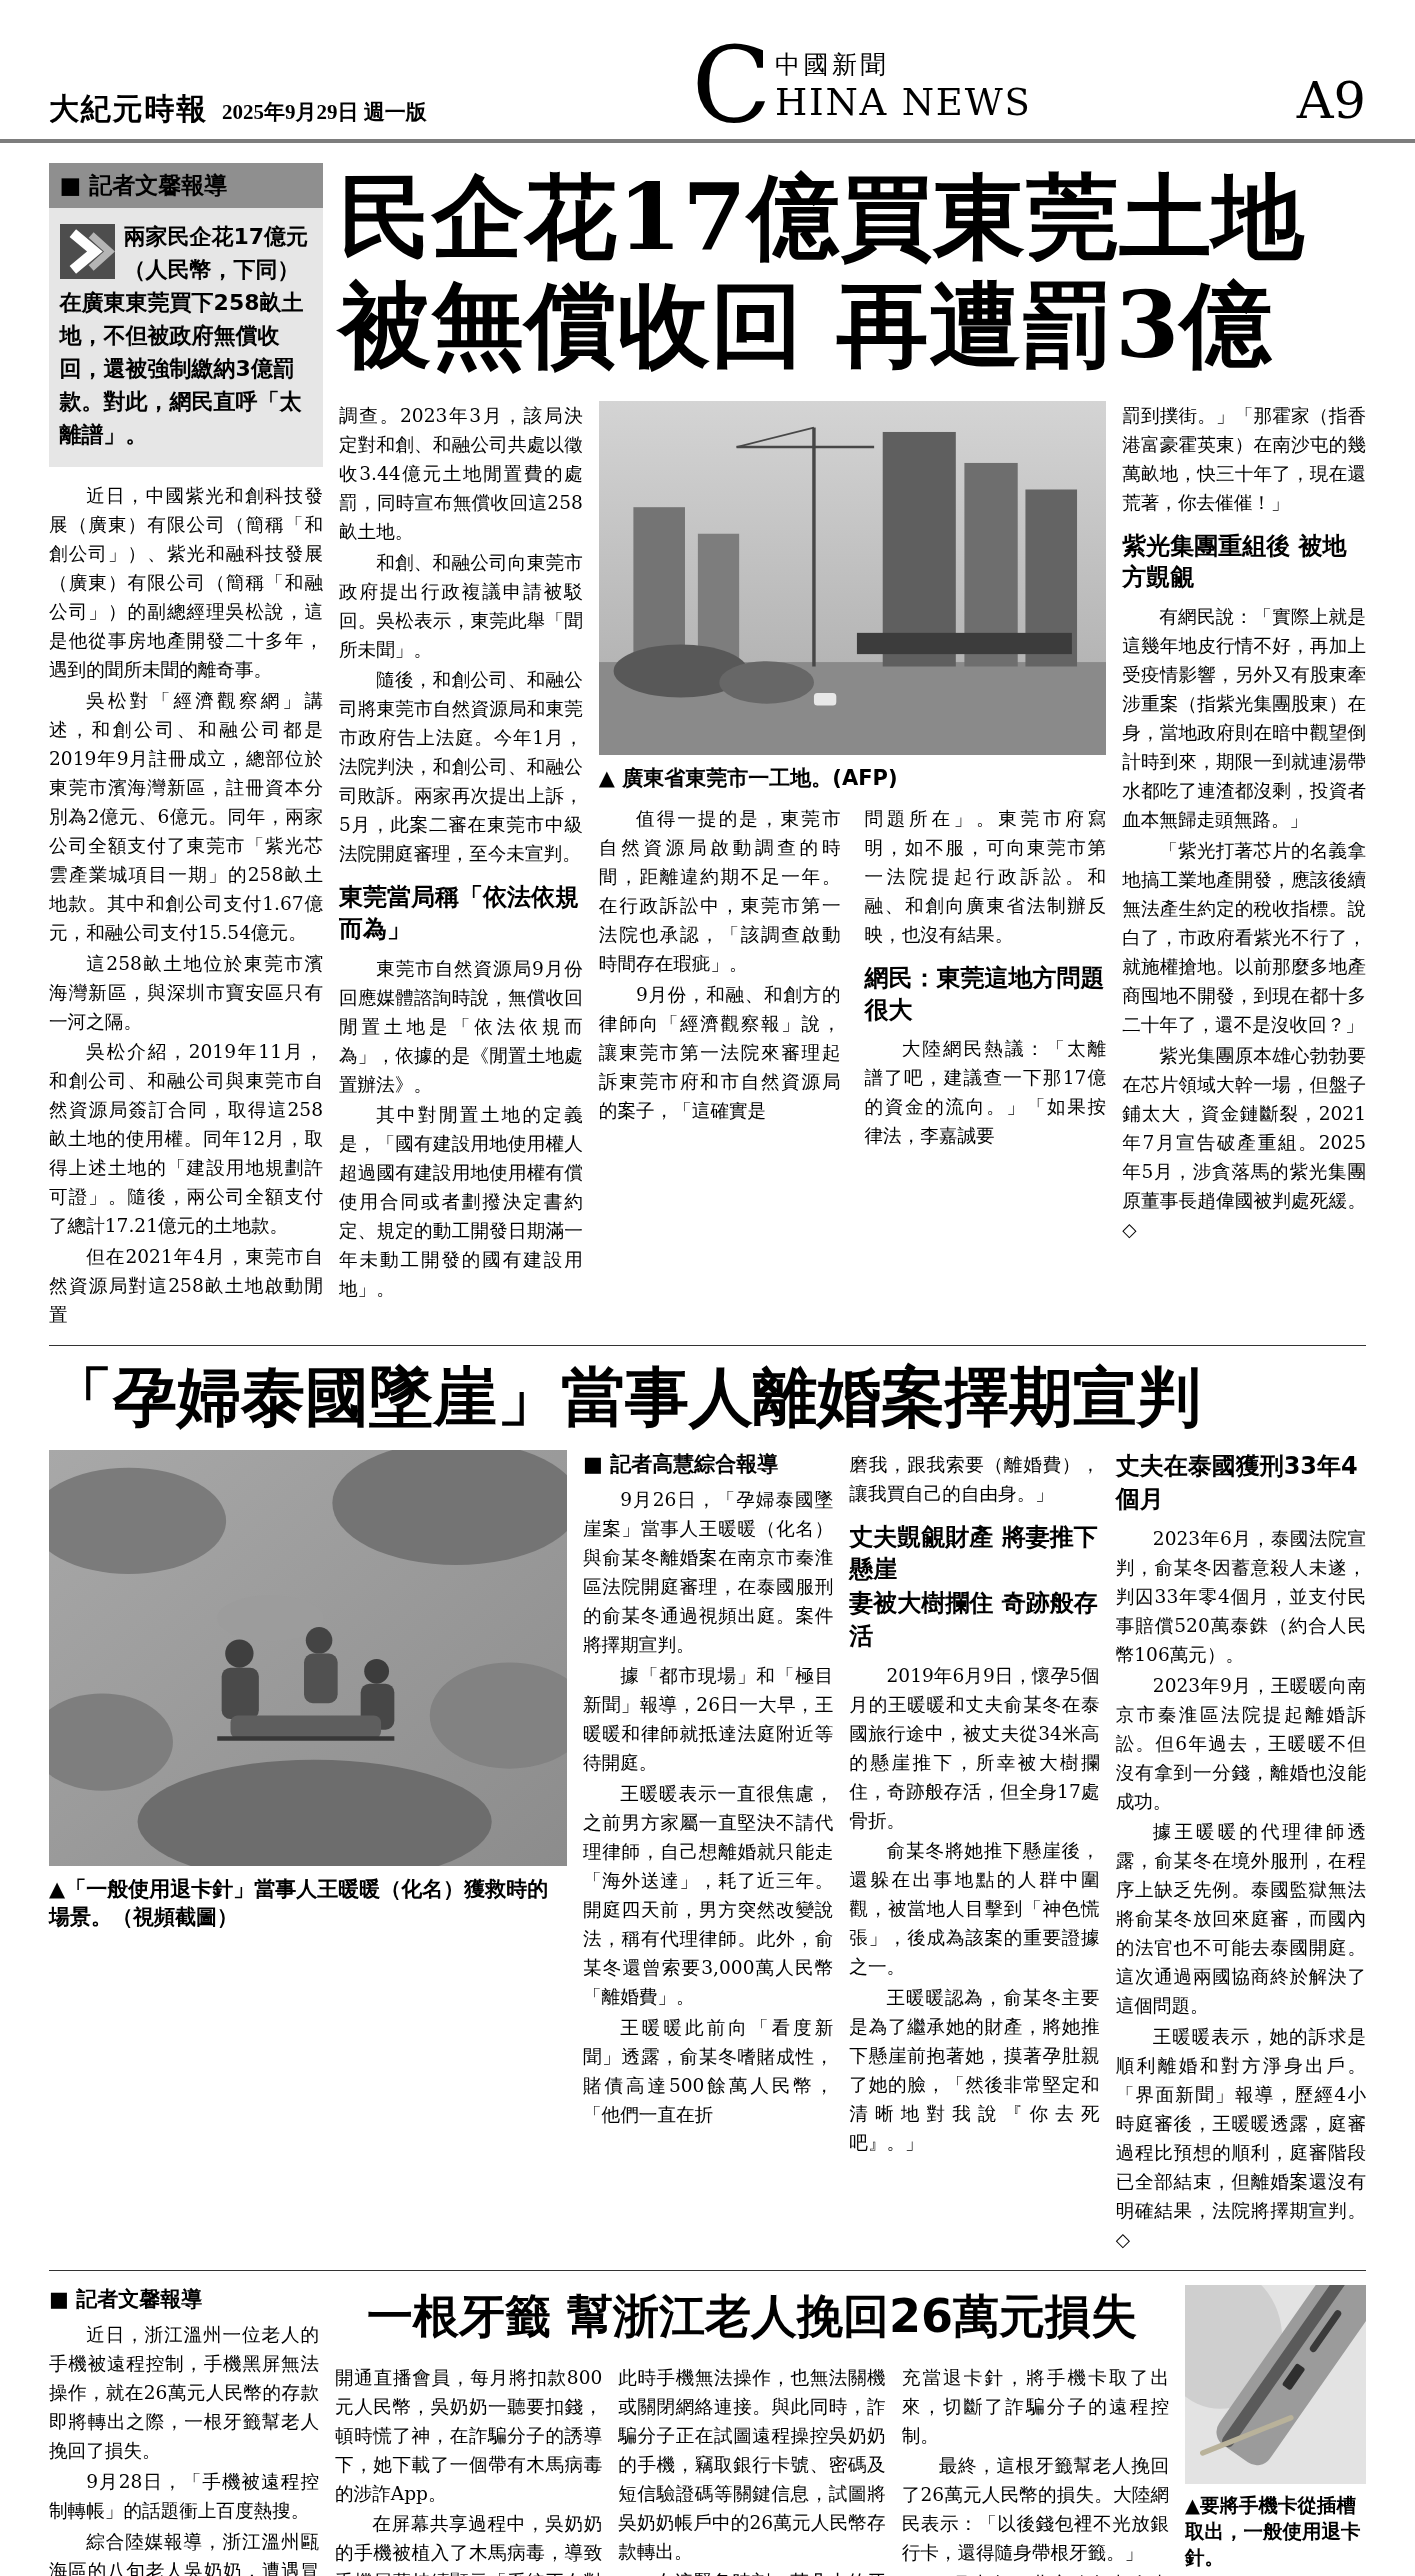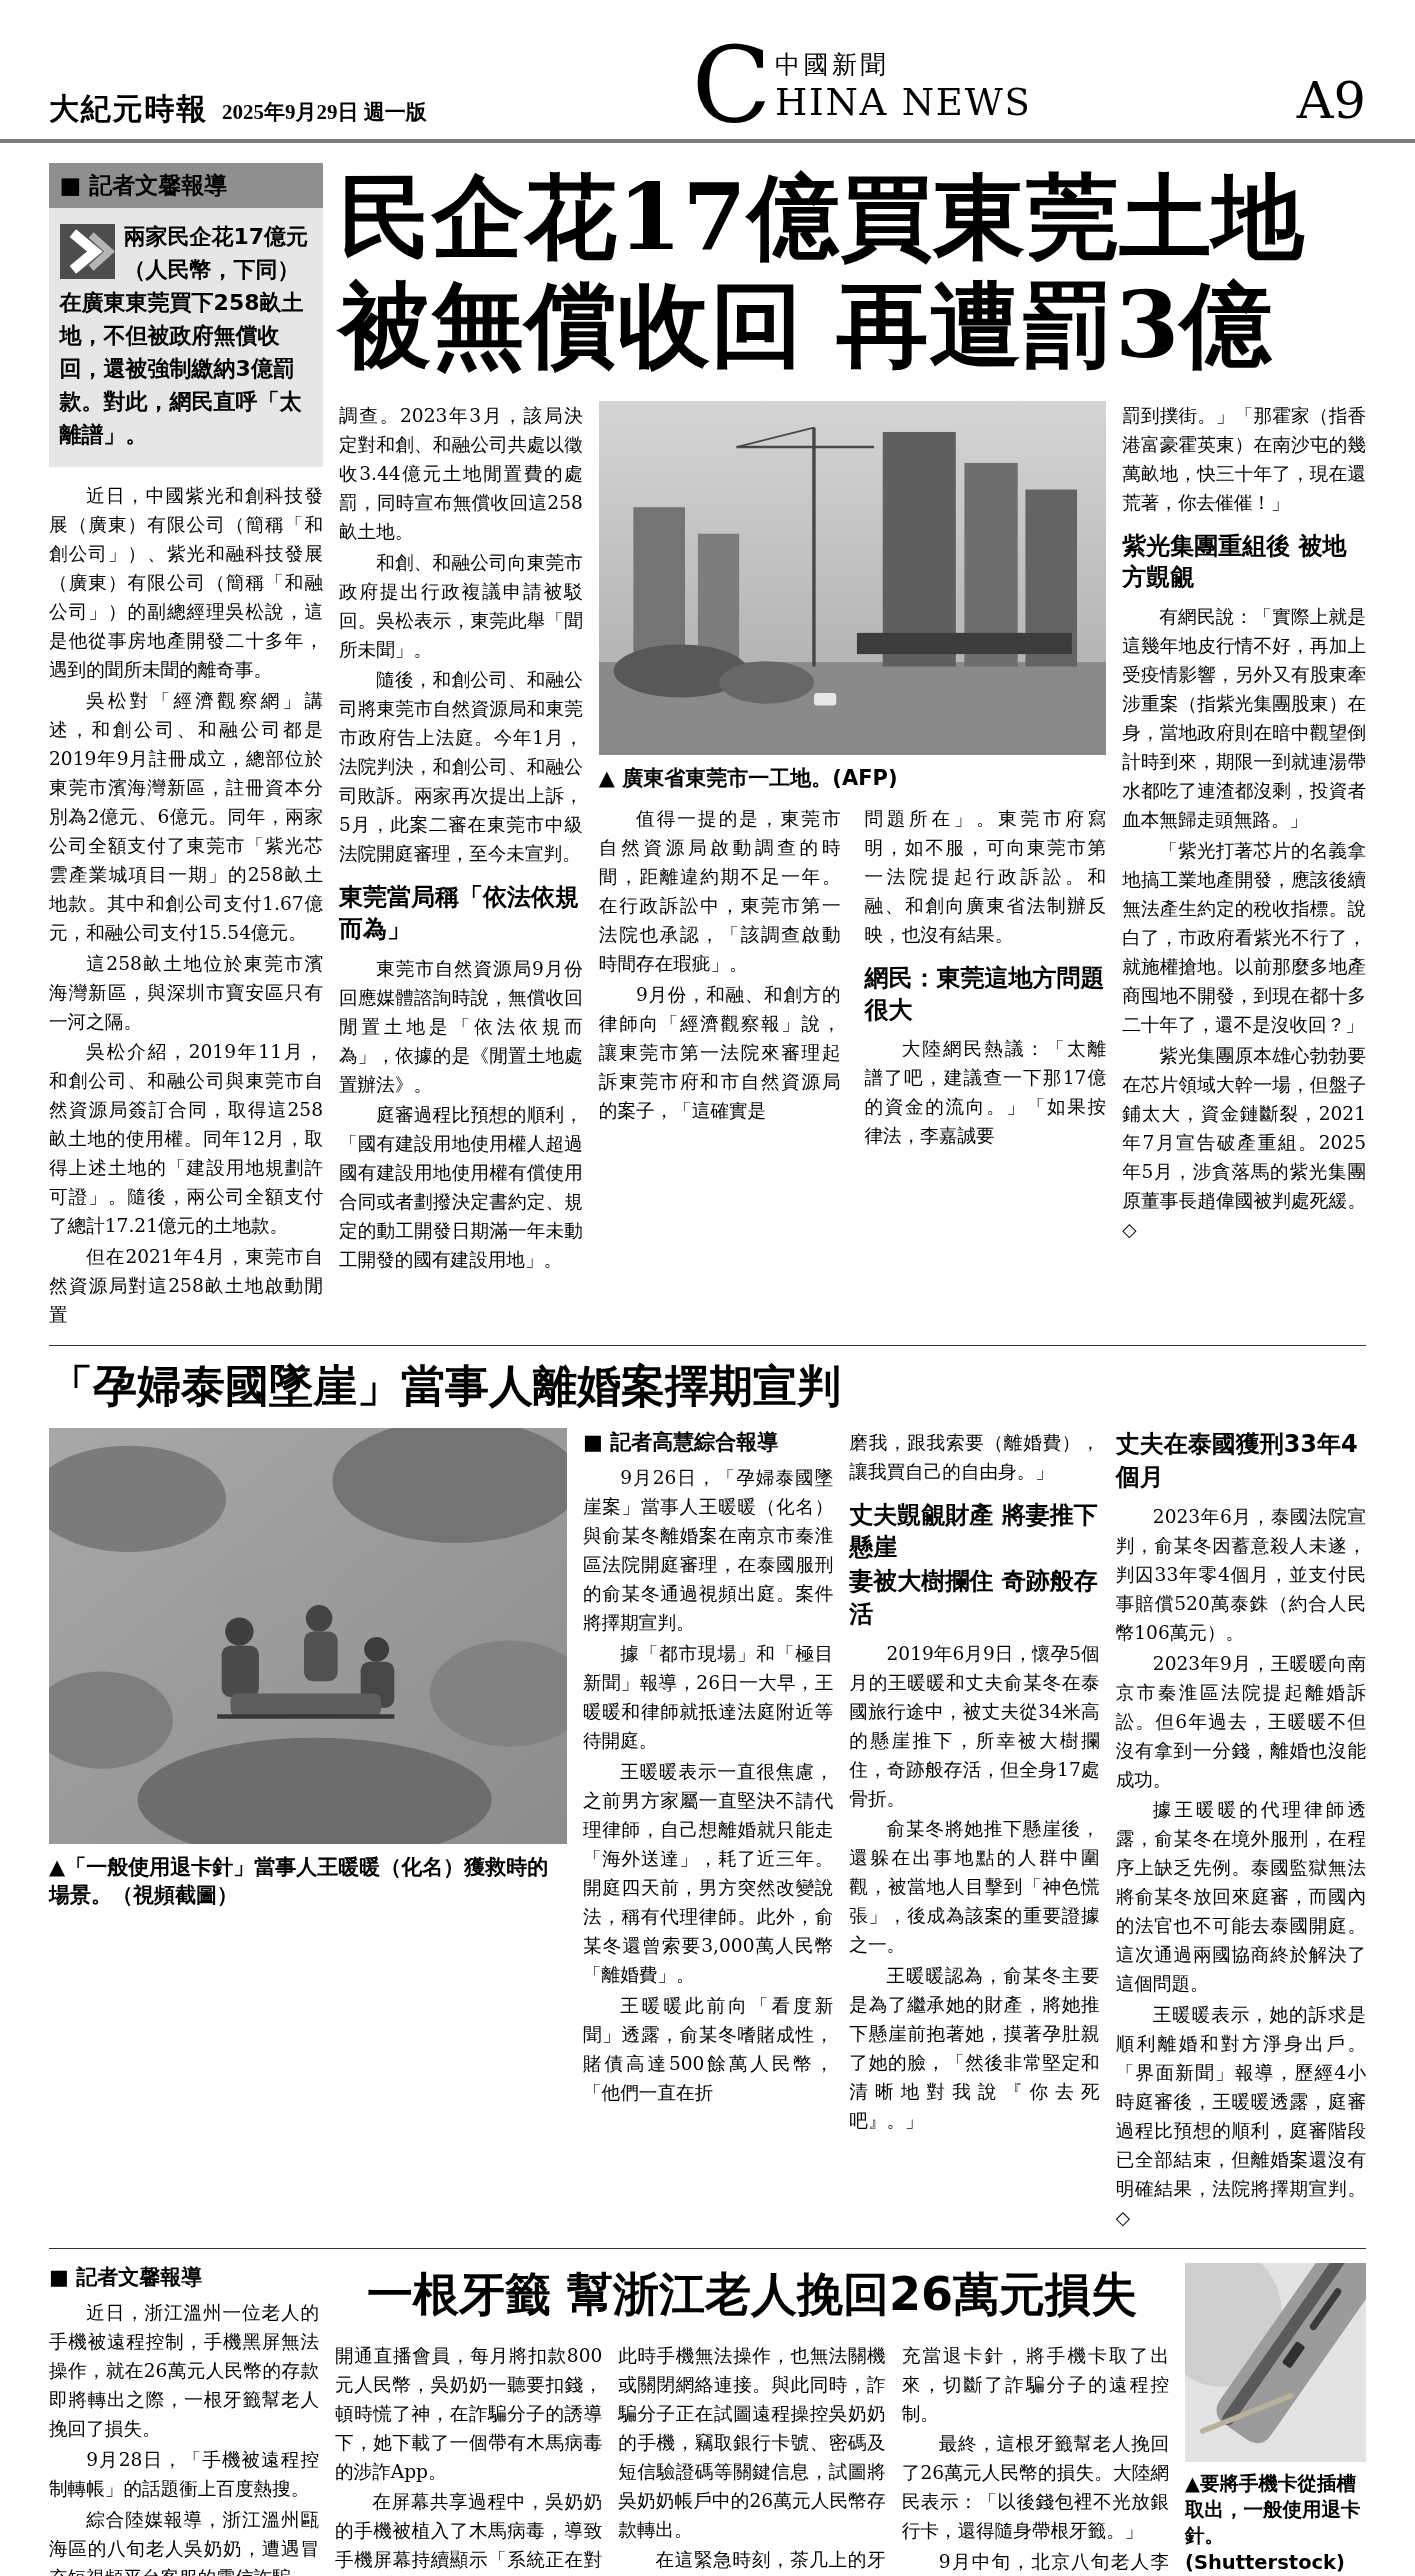--- a/index.html
+++ b/index.html
@@ -40,21 +40,21 @@
   .sumbox-bd { padding:12.4px 10.6px 16px 10.6px; overflow:hidden; }
   .sumbox-text { font-family:"DejaVu Sans","Liberation Sans",sans-serif; font-weight:bold; font-size:22px; line-height:1.5; text-align:justify; }
   .chev { float:left; width:55px; height:55px; margin:3.5px 8.8px 1.8px 0; }
   .a1-right { flex:1; }
   .hl1 { font-size:92px; line-height:1.18; font-weight:900; letter-spacing:0.9px; white-space:nowrap; }
   .a1-cols { display:grid; grid-template-columns:1fr 2.08fr 1fr; gap:16px; margin-top:21px; }
   .a1-mid-cols { display:grid; grid-template-columns:1fr 1fr; gap:24px; margin-top:12.4px; }
   .photo1 { width:100%; height:354px; display:block; }
 
   
-  .a2-headline { font-family:"DejaVu Sans","Liberation Sans",sans-serif; font-weight:bold; font-size:44px; line-height:1.1; margin:16px 49px 17.7px 49px; letter-spacing:0; }
+  .a2-headline { font-family:"DejaVu Sans","Liberation Sans",sans-serif; font-weight:bold; font-size:64px; line-height:1.1; margin:16px 49px 17.7px 49px; letter-spacing:0; }
   .a2-row { display:flex; gap:16px; }
   .a2-fig { flex:0 0 518px; width:518px; }
   .photo2 { width:100%; height:416px; display:block; }
   .a2-col { flex:1; }
   .subhead2 { font-family:"DejaVu Sans","Liberation Sans",sans-serif; font-weight:bold; font-size:24px; line-height:1.35; margin:12.4px 0 1.8px 0; }
   .subhead2b { font-family:"DejaVu Sans","Liberation Sans",sans-serif; font-weight:bold; font-size:24px; line-height:1.35; margin:0 0 8.8px 0; }
 
   
   .a3 { display:flex; gap:16px; margin-top:12.4px; }
   .a3-col1 { flex:0 0 270px; width:270px; }
@@ -111,21 +111,21 @@
     <div class="a1-right">
       <div class="hl1">民企花17億買東莞土地</div>
       <div class="hl1">被無償收回 再遭罰3億</div>
       <div class="a1-cols">
         <div>
           <p class="p cont">調查。2023年3月，該局決定對和創、和融公司共處以徵收3.44億元土地閒置費的處罰，同時宣布無償收回這258畝土地。</p>
           <p class="p">和創、和融公司向東莞市政府提出行政複議申請被駁回。吳松表示，東莞此舉「聞所未聞」。</p>
           <p class="p">隨後，和創公司、和融公司將東莞市自然資源局和東莞市政府告上法庭。今年1月，法院判決，和創公司、和融公司敗訴。兩家再次提出上訴，5月，此案二審在東莞市中級法院開庭審理，至今未宣判。</p>
           <div class="subhead">東莞當局稱「依法依規而為」</div>
           <p class="p">東莞市自然資源局9月份回應媒體諮詢時說，無償收回閒置土地是「依法依規而為」，依據的是《閒置土地處置辦法》。</p>
-          <p class="p">庭審過程比預想的順利，「國有建設用地使用權人超過國有建設用地使用權有償使用合同或者劃撥決定書約定、規定的動工開發日期滿一年未動工開發的國有建設用地」。</p>
+          <p class="p">其中對閒置土地的定義是，「國有建設用地使用權人超過國有建設用地使用權有償使用合同或者劃撥決定書約定、規定的動工開發日期滿一年未動工開發的國有建設用地」。</p>
         </div>
         <div>
           <svg class="photo1" viewBox="0 0 590 400" preserveAspectRatio="none">
             <defs>
               <linearGradient id="sky1" x1="0" y1="0" x2="0" y2="1">
                 <stop offset="0" stop-color="#d4d4d4"></stop>
                   <stop offset="1" stop-color="#aaaaaa"></stop>
               </linearGradient>
             </defs>
             <rect width="590" height="400" fill="url(#sky1)"></rect>

